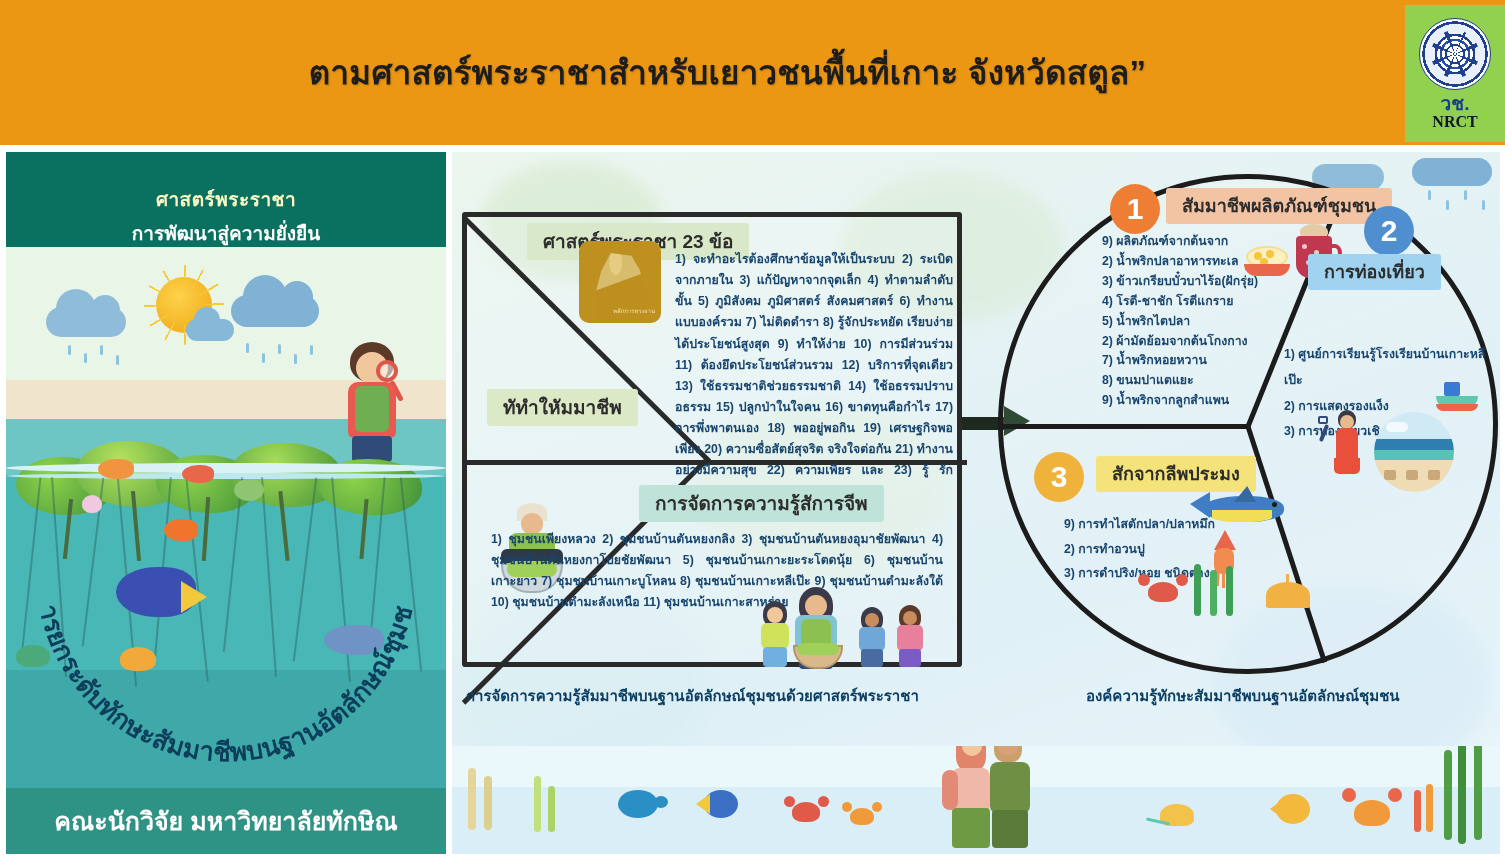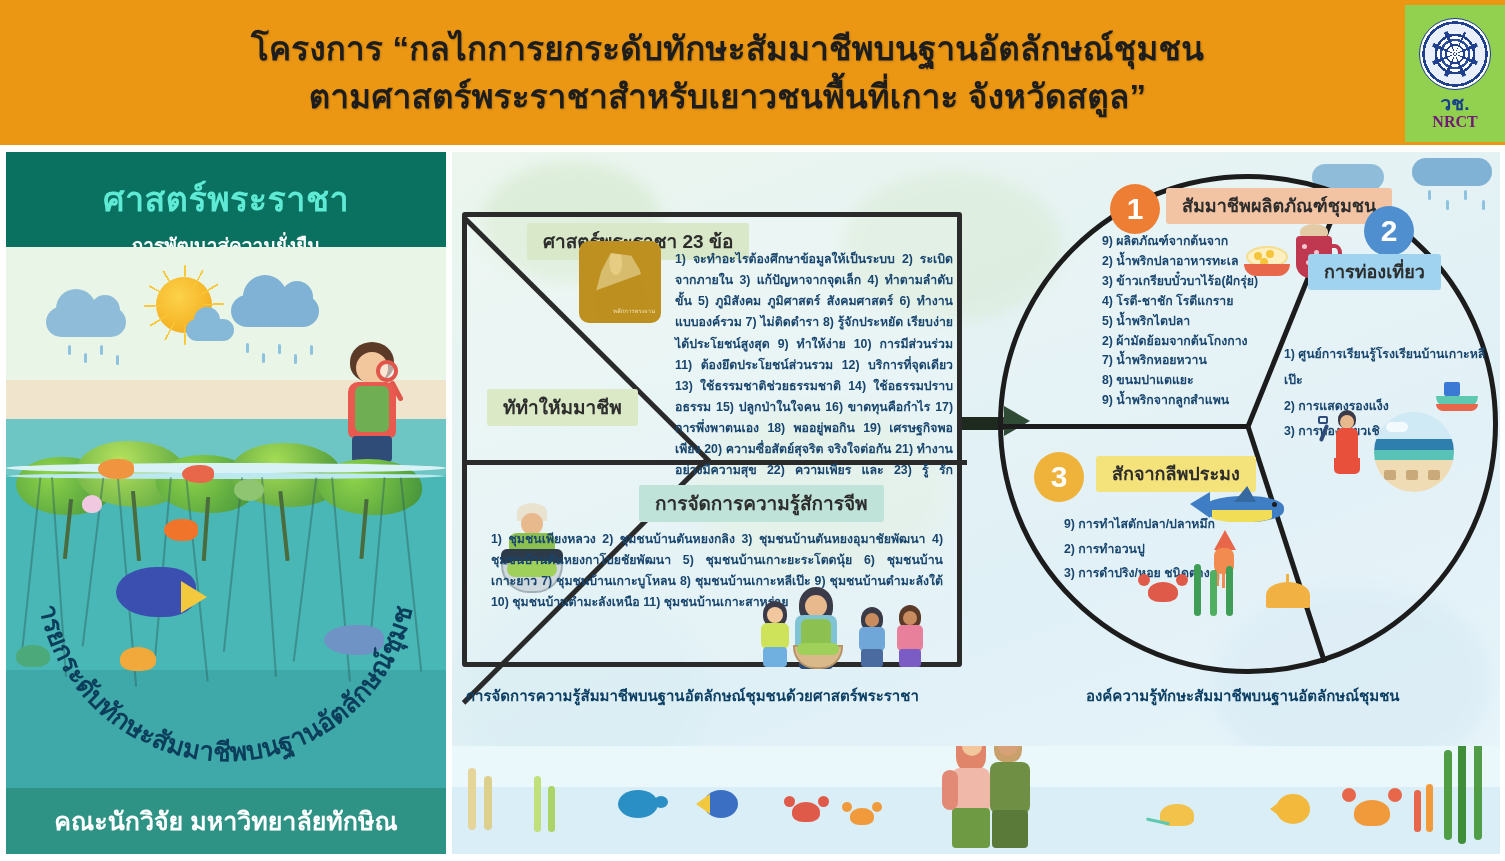--- a/index.html
+++ b/index.html
@@ -60,36 +60,36 @@
         #1f3f8f 40deg 50deg, transparent 50deg 85deg,
         #1f3f8f 85deg 95deg, transparent 95deg 130deg,
         #1f3f8f 130deg 140deg, transparent 140deg 175deg,
         #1f3f8f 175deg 185deg, transparent 185deg 220deg,
         #1f3f8f 220deg 230deg, transparent 230deg 265deg,
         #1f3f8f 265deg 275deg, transparent 275deg 310deg,
         #1f3f8f 310deg 320deg, transparent 320deg 360deg);
     border-radius: 50%;
   }
   #nrct-th { color: #17408b; font-size: 19px; font-weight: bold; line-height: 1; margin-top: 3px; }
-  #nrct-en { color: #701a75; font-size: 16px; font-weight: bold; font-family: "Liberation Serif", serif; line-height: 1; }
+  #nrct-en { color: #0f172a; font-size: 16px; font-weight: bold; font-family: "Liberation Serif", serif; line-height: 1; }
 
   
   #left-panel {
     position: absolute; left: 6px; top: 152px;
     width: 440px; height: 702px;
     background: #e8f4e4;
     overflow: hidden;
   }
   #left-title-bar {
     position: absolute; left: 0; top: 0; width: 440px; height: 95px;
     background: #0a7060;
     display: flex; flex-direction: column;
     align-items: center; justify-content: center; gap: 4px;
   }
-  #left-title-main { color: #5eead4; font-size: 34px; font-weight: bold; letter-spacing: .5px; margin-top: 32px; }
+  #left-title-main { color: #fef9c3; font-size: 19px; font-weight: bold; letter-spacing: .5px; margin-top: 32px; }
   #left-title-sub  { color: #fff; font-size: 19px; font-weight: bold; }
 
   
   #scene {
     position: absolute; left: 0; top: 95px; width: 440px; height: 556px;
     background: linear-gradient(#e9f5e6 0 24%, #f1e4cd 24% 31%, #6ec6c4 31% 41%, #49b7b6 41% 76%, #3fa9a9 76% 100%);
     overflow: hidden;
   }
   .sun {
     position: absolute; left: 150px; top: 30px; width: 56px; height: 56px;
@@ -252,21 +252,20 @@
 
   .em { position:absolute; }
 </style>
 </head>
 <body>
 
 <div id="poster">
 
   <div id="header">
     <div id="header-title">
-      <span class="l1">โครงการ “กลไกการยกระดับทักษะสัมมาชีพบนฐานอัตลักษณ์ชุมชน</span>
       <span class="l2">ตามศาสตร์พระราชาสำหรับเยาวชนพื้นที่เกาะ จังหวัดสตูล”</span>
     </div>
     <div id="nrct-logo">
       <div class="seal"></div>
       <div id="nrct-th">วช.</div>
       <div id="nrct-en">NRCT</div>
     </div>
   </div>
 
   <div id="left-panel">

